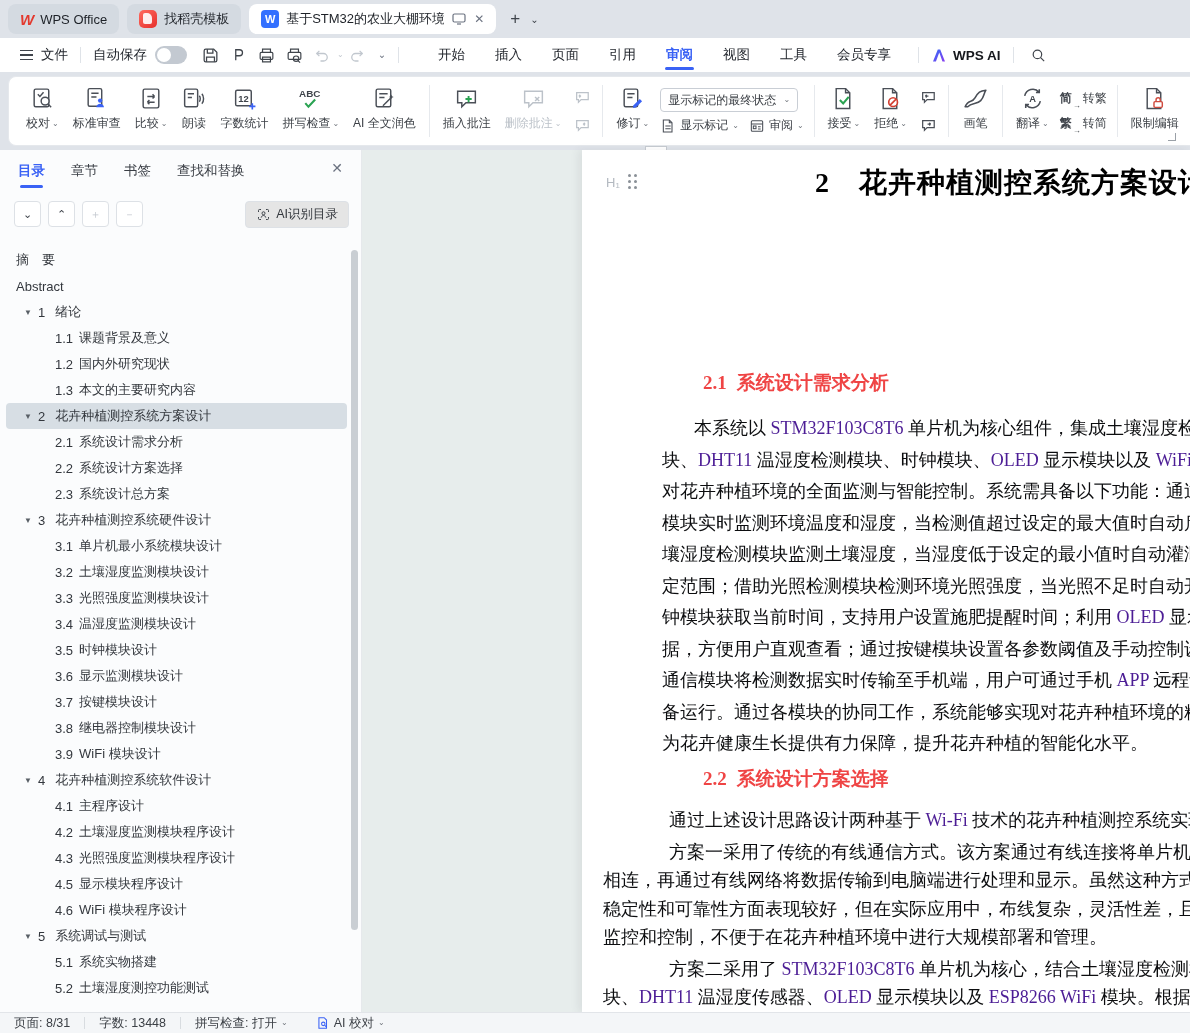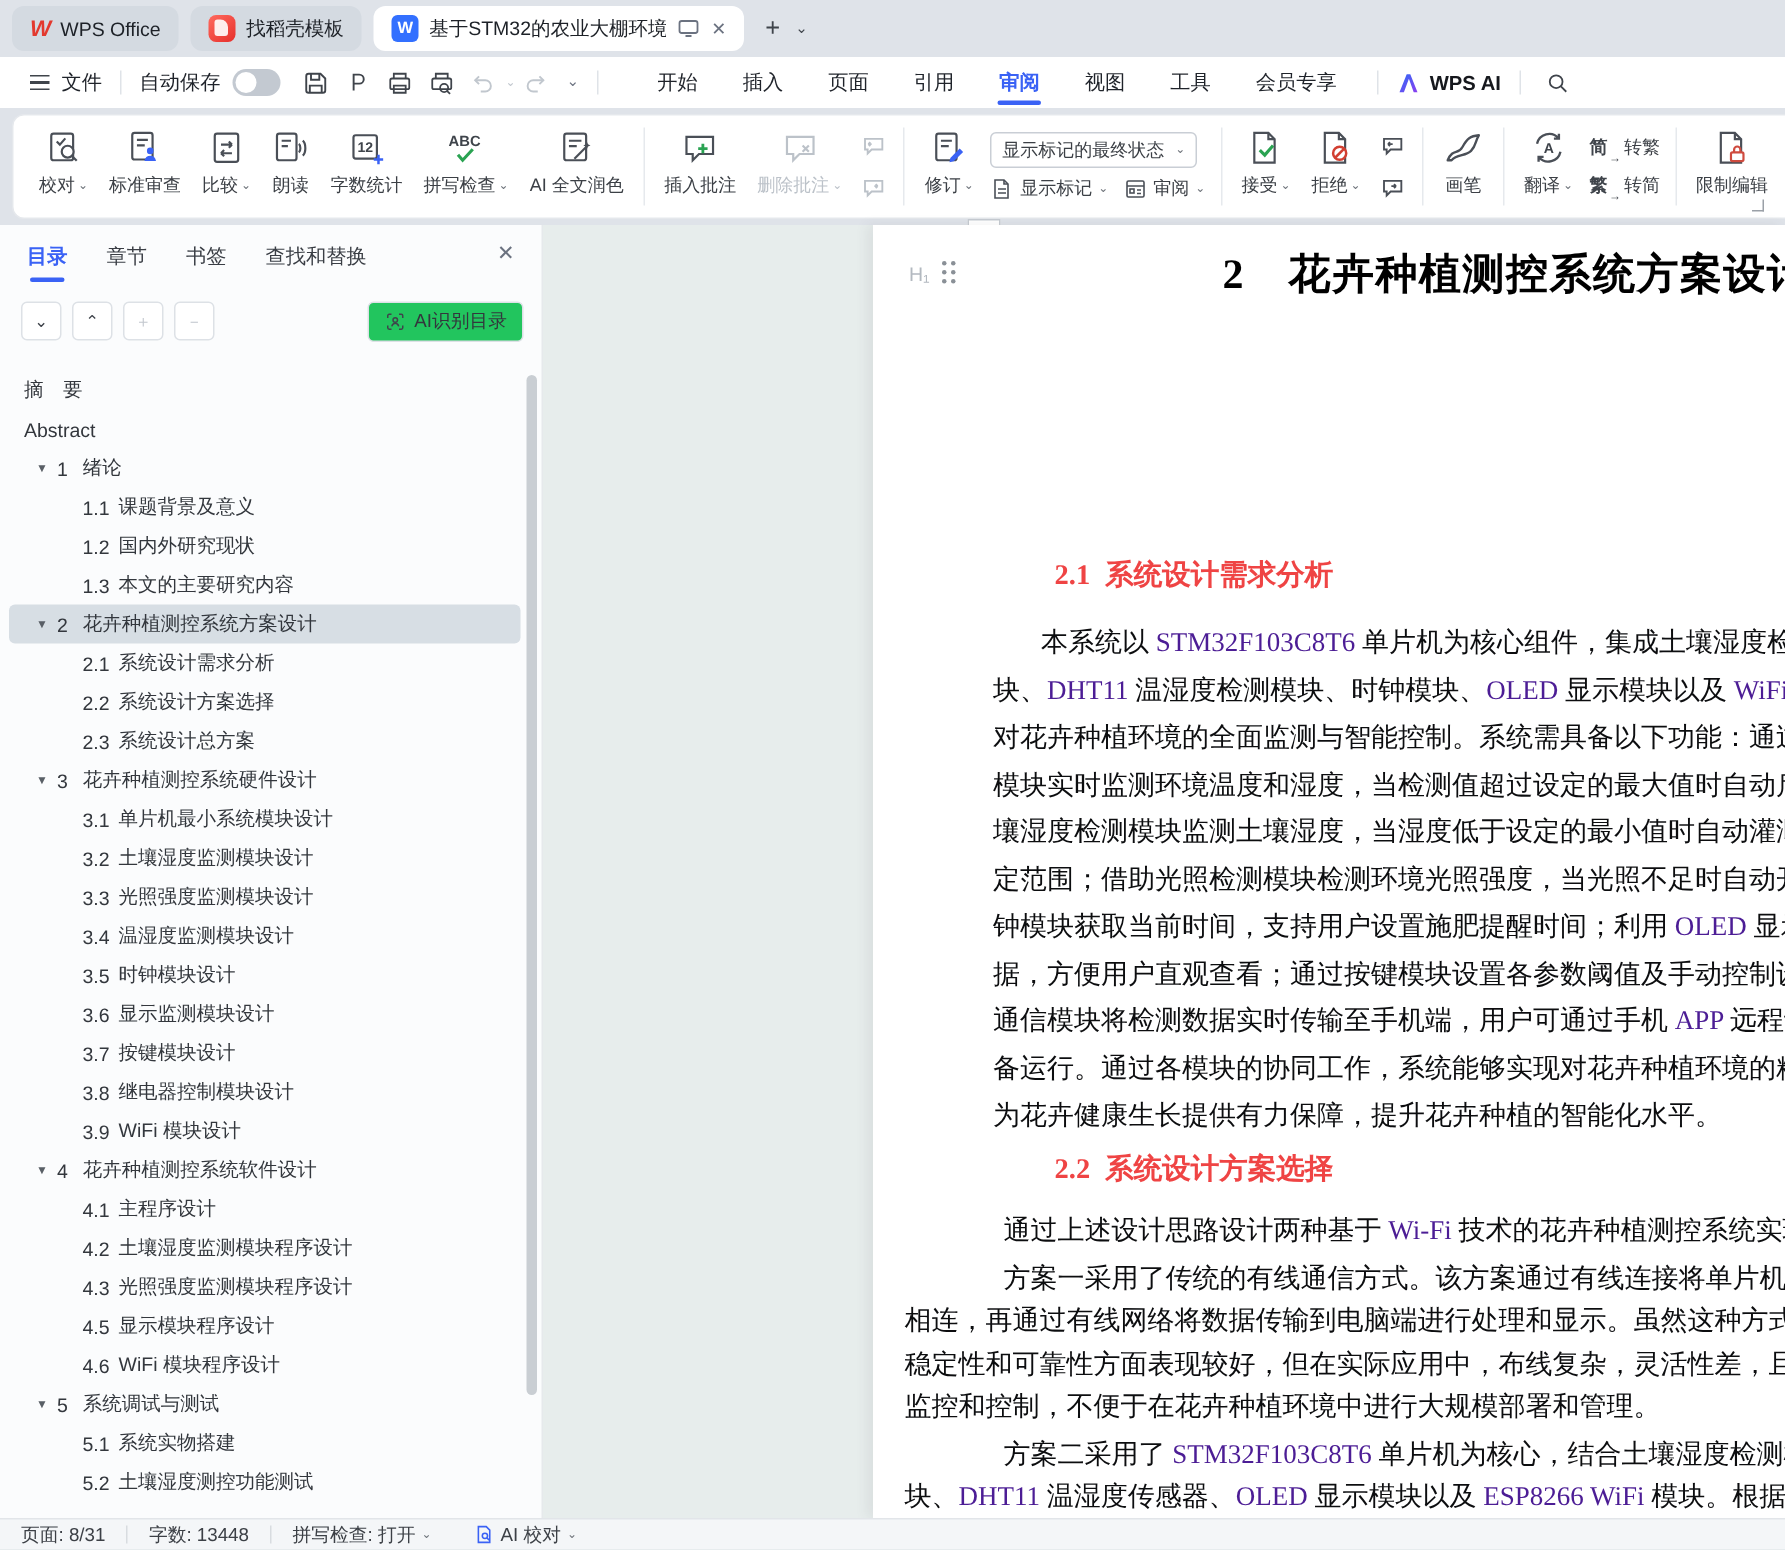--- a/index.html
+++ b/index.html
@@ -63,21 +63,21 @@
   .main { position:absolute; left:0; top:150px; width:1190px; height:862px; }
   .sidebar { position:absolute; left:0; top:0; width:362px; height:862px; background:#fbfcfd; border-right:1px solid #e6e9ec; overflow:hidden; }
   .sb-tabs { position:absolute; left:18px; top:12px; display:flex; gap:26px; font-size:13.5px; color:#3a3e45; }
   .sb-tab { cursor:pointer; padding-bottom:6px; position:relative; white-space:nowrap; }
   .sb-tab.active { color:#3a62f5; font-weight:bold; }
   .sb-tab.active::after { content:""; position:absolute; left:2px; right:2px; bottom:-2px; height:3px; background:#3a62f5; border-radius:2px; }
   .sb-close { position:absolute; right:18px; top:10px; font-size:14px; color:#6b7280; cursor:pointer; }
   .sb-toolbar { position:absolute; left:14px; right:12px; top:50px; height:28px; display:flex; align-items:center; }
   .sq-btn { width:27px; height:26px; border:1px solid #dde1e6; background:#fff; border-radius:4px; margin-right:7px; display:flex; align-items:center; justify-content:center; font-size:11px; color:#3e434a; cursor:pointer; }
   .sq-btn.disabled { color:#c3c8cf; cursor:default; }
-  .ai-toc-btn { margin-left:auto; height:27px; border:1px solid #dde1e6; background:#22c55e; border-radius:4px; display:flex; align-items:center; gap:5px; padding:0 10px; font-size:12.5px; color:#33373d; cursor:pointer; }
+  .ai-toc-btn { margin-left:auto; height:27px; border:1px solid #dde1e6; background:#e5e5e5; border-radius:4px; display:flex; align-items:center; gap:5px; padding:0 10px; font-size:12.5px; color:#33373d; cursor:pointer; }
   .toc-list { position:absolute; left:0; right:10px; top:97px; }
   .toc-row { height:26px; display:flex; align-items:center; font-size:13px; color:#33373d; position:relative; cursor:pointer; border-radius:4px; margin:0 4px 0 6px; }
   .toc-row.selected { background:#d7dee4; }
   .toc-arrow { position:absolute; left:18px; top:50%; transform:translateY(-50%); font-size:8px; color:#595f66; }
   .toc-num { margin-left:32px; white-space:nowrap; }
   .toc-num.lvl1 { margin-left:49px; }
   .toc-text { margin-left:10px; white-space:nowrap; }
   .toc-text.lvl1 { margin-left:6px; }
   .toc-text.noNum { }
   .sb-scroll { position:absolute; right:3px; top:100px; width:7px; height:680px; border-radius:4px; background:#c9ced3; }

